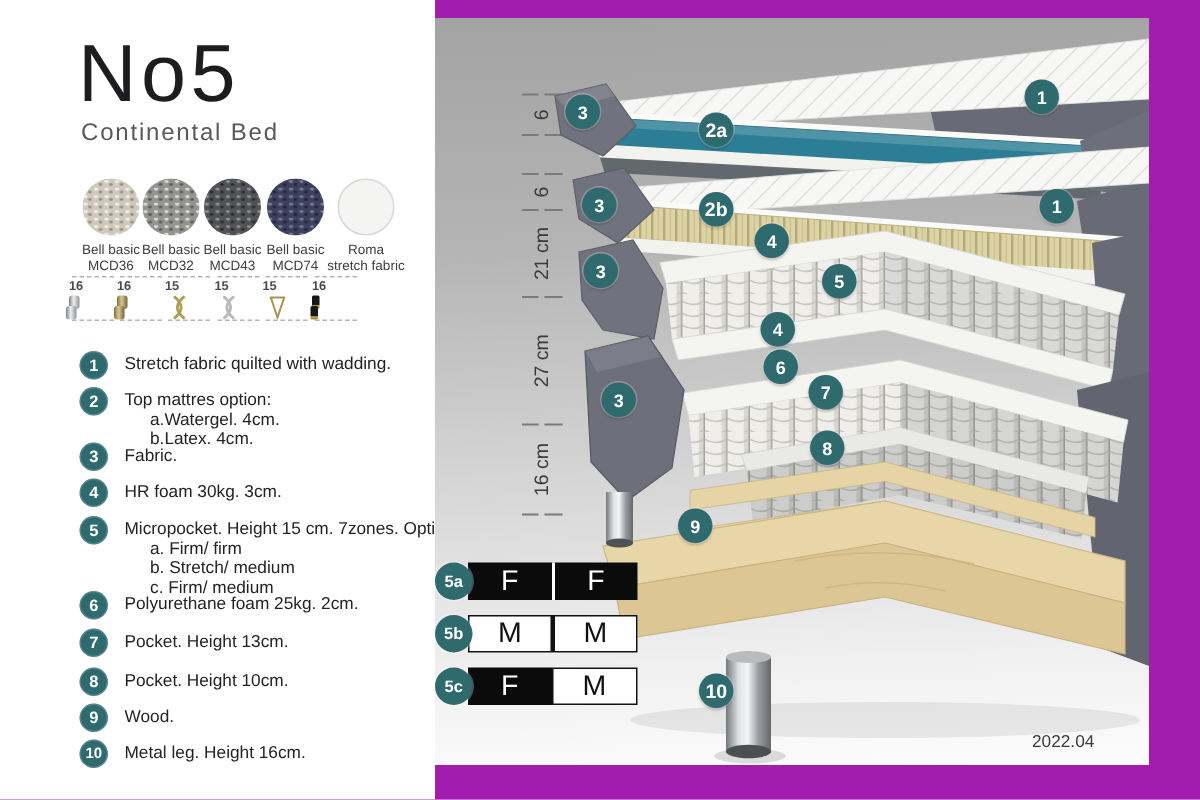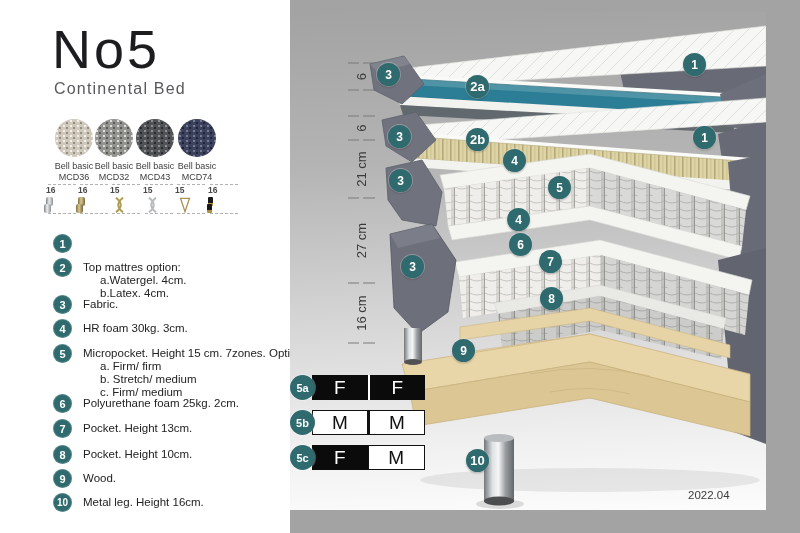--- a/index.html
+++ b/index.html
@@ -1,19 +1,19 @@
 <!DOCTYPE html>
 <html><head>
 <meta charset="utf-8">
 <style>
   * { margin:0; padding:0; box-sizing:border-box; }
   html,body { width:800px; height:533px; }
   body { font-family:"Liberation Sans", sans-serif; background:#fff; position:relative; overflow:hidden; }
 
-  .page { position:absolute; inset:0; width:800px; height:533px; background:#a3a3a3; }
+  .page { position:absolute; inset:0; width:800px; height:533px; background:#a21caf; }
 
   
   .left-panel { position:absolute; left:0; top:0; width:290px; height:533px; background:#fff; }
 
   .title { position:absolute; left:52px; top:18px; font-size:54px; font-weight:300; letter-spacing:3px; color:#1d1d1f; }
   .subtitle { position:absolute; left:54px; top:80px; font-size:16px; font-weight:300; letter-spacing:1.2px; color:#58595c; }
 
   .swatch { position:absolute; top:119px; width:56px; text-align:center; }
   .swatch .circle { width:38px; height:38px; border-radius:50%; margin:0 auto; background-size:7px 5px; }
   .swatch .lbl { margin-top:4px; font-size:9px; line-height:10.5px; color:#3d3d3f; }
@@ -92,20 +92,27 @@
         <div>MCD43</div>
       </div>
     </div>
     <div class="swatch" style="left:169px">
       <div class="circle tex4"></div>
       <div class="lbl">
         <div>Bell basic</div>
         <div>MCD74</div>
       </div>
     </div>
+    <div class="swatch" style="left:216px">
+      <div class="circle tex5"></div>
+      <div class="lbl">
+        <div>Roma</div>
+        <div>stretch fabric</div>
+      </div>
+    </div>
 
     <div class="leg-opt" style="left:46px">
       <div class="leg-dash"></div>
       <div class="leg-mid">
         <span class="leg-num">16</span>
         <span class="cyl cyl-silver"></span>
           <span class="cyl cyl-silver"></span>
       </div>
       <div class="leg-dash"></div>
     </div>
@@ -153,20 +160,21 @@
       <div class="leg-mid">
         <span class="leg-num">16</span>
         <span class="blk"></span>
           <span class="blk"></span>
       </div>
       <div class="leg-dash"></div>
     </div>
 
     <div class="spec-row" style="top:234px">
       <div class="num-badge">1</div>
+      <div class="spec-text">Stretch fabric quilted with wadding.</div>
     </div>
     <div class="spec-row" style="top:258px">
       <div class="num-badge">2</div>
       <div class="spec-text">
         <div>Top mattres option:</div>
         <div class="spec-sub">a.Watergel. 4cm.</div>
         <div class="spec-sub">b.Latex. 4cm.</div>
       </div>
     </div>
     <div class="spec-row" style="top:295px">

